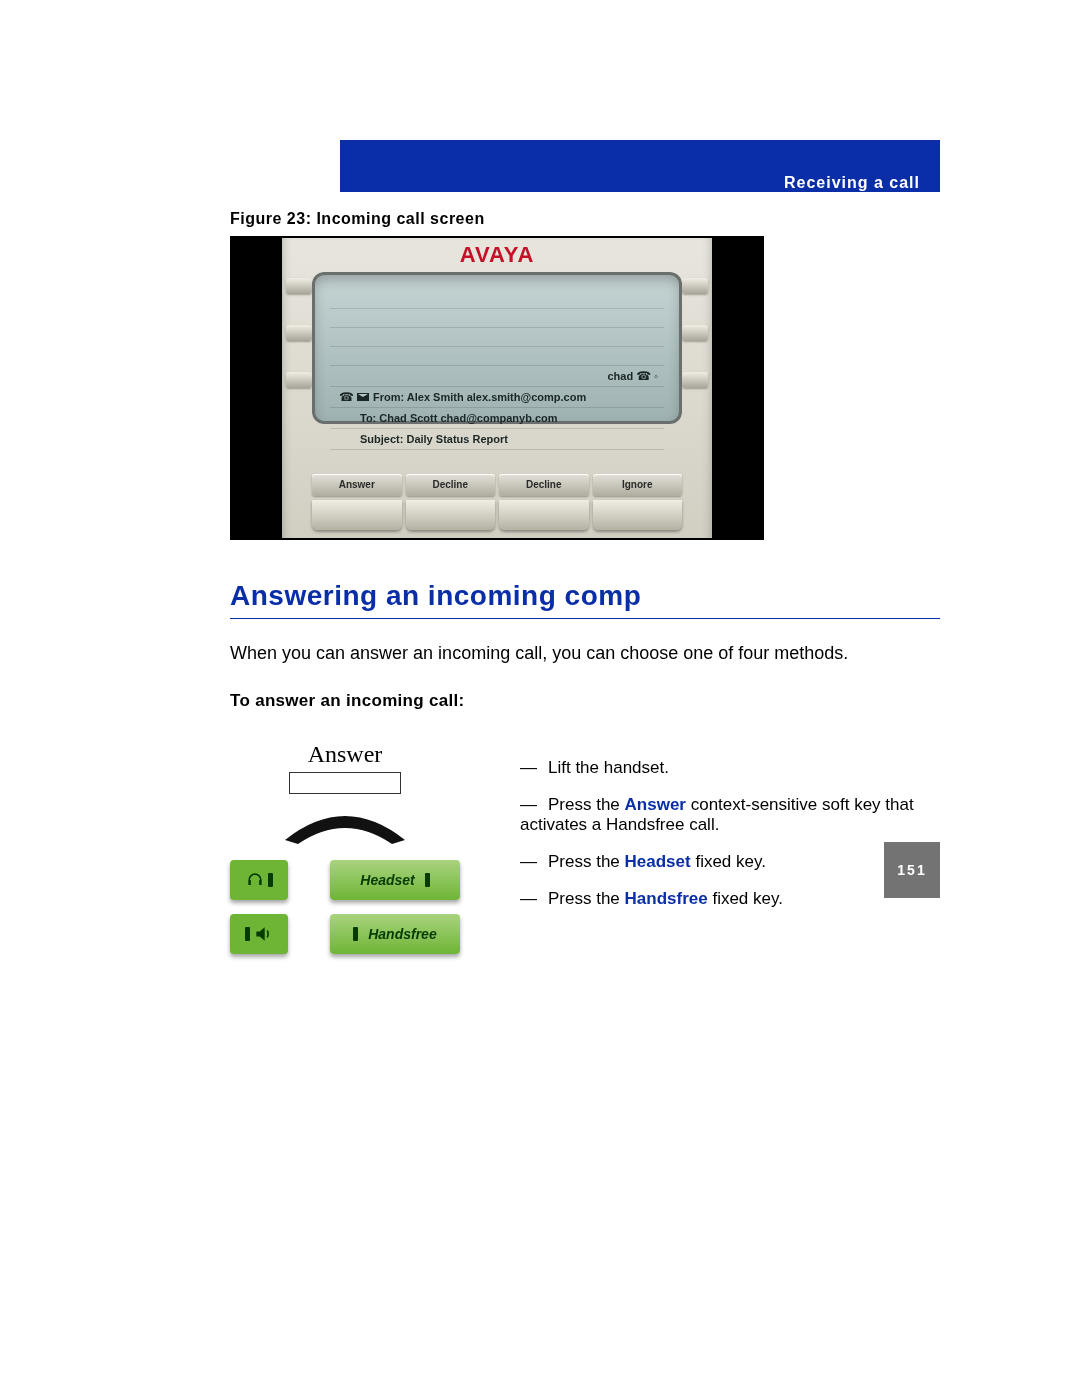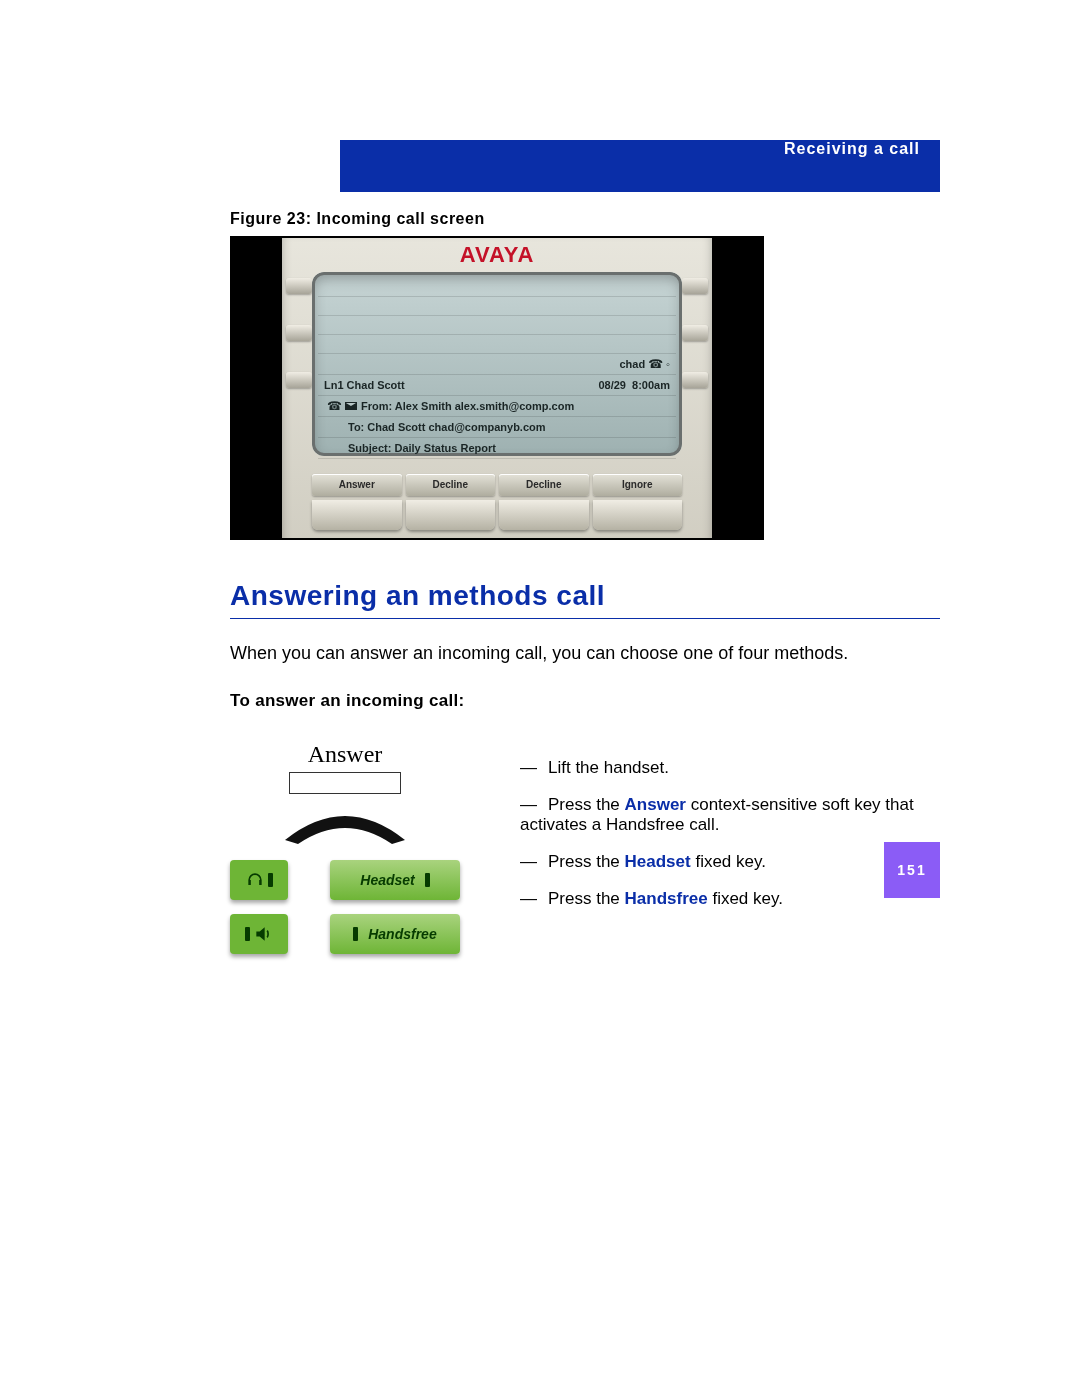--- a/index.html
+++ b/index.html
@@ -18,21 +18,21 @@
     position: relative;
   }
   .header-band {
     position: absolute;
     top: 140px;
     left: 340px;
     width: 600px;
     height: 52px;
     background: #0a2ea8;
     display: flex;
-    align-items: flex-start;
+    align-items: flex-end;
     justify-content: flex-end;
     padding-right: 20px;
     box-sizing: border-box;
   }
   .header-title {
     color: #fff;
     font-weight: bold;
     letter-spacing: 1px;
     font-size: 16px;
   }
@@ -67,25 +67,25 @@
     position: absolute;
     top: 4px; left: 0; right: 0;
     text-align: center;
     font-weight: bold;
     font-size: 22px;
     color: #c41128;
     letter-spacing: 1px;
   }
   .screen-frame {
     position: absolute;
-    left: 80px; right: 80px; top: 34px; height: 184px;
+    left: 80px; right: 80px; top: 34px; height: 152px;
     background: #b7c6c6;
     border-radius: 12px;
     box-shadow: 0 0 0 3px #6a6f6e inset, 0 6px 14px rgba(0,0,0,0.3) inset;
-    padding: 6px;
+    padding: 18px;
     box-sizing: border-box;
     font-size: 11px;
     color: #1a2525;
     background-image: linear-gradient(180deg,#c6d4d4 0%,#9eb1b1 100%);
   }
   .screen-row {
     height: 18px;
     border-bottom: 1px solid rgba(0,0,0,0.12);
     display: flex;
     align-items: center;
@@ -188,21 +188,21 @@
   .step { margin: 0 0 8px 0; }
   .step > span.num { display:inline-block; width: 26px; }
   .sub { margin-left: 30px; margin-bottom: 8px; }
   .sub .dash { display:inline-block; width: 28px; }
   .kw { color: #0a2ea8; font-weight: bold; }
   .pagenum-box {
     position: absolute;
     right: 140px;
     bottom: 130px;
     width: 56px; height: 56px;
-    background: #8b5cf6;
+    background: #737373;
     color: #fff;
     display: flex; align-items: center; justify-content: center;
     font-weight: bold;
     letter-spacing: 2px;
     font-size: 14px;
   }
 </style>
 </head>
 <body>
 
@@ -235,26 +235,20 @@
         <div class="screen-row"></div>
         <div class="screen-row"></div>
         <div class="screen-row"></div>
         <div class="screen-row"></div>
         <div class="screen-row tall">
           <span class="spacer"></span>
           <b>chad</b>
           <span class="phone-icon">☎</span>
           <span>◦</span>
         </div>
-        <div class="screen-row tall" style="font-weight:bold;">
-          <span>Ln1  Chad Scott</span>
-          <span class="spacer"></span>
-          <span>08/29</span>&nbsp;&nbsp;
-          <span>8:00am</span>
-        </div>
         <div class="screen-row tall">
           <span class="phone-icon">☎</span>
           <span class="mail-icon"></span>
           <b>From: Alex Smith  alex.smith@comp.com</b>
         </div>
         <div class="screen-row tall" style="padding-left:30px;">
           <b>To: Chad Scott  chad@companyb.com</b>
         </div>
         <div class="screen-row tall" style="padding-left:30px;">
           <b>Subject: Daily Status Report</b>
@@ -269,21 +263,21 @@
       </div>
 
       <div class="under-btns">
         <div class="under-btn"></div>
         <div class="under-btn"></div>
         <div class="under-btn"></div>
         <div class="under-btn"></div>
       </div>
     </div>
 
-    <div class="section-heading">Answering an methods call</div>
+    <div class="section-heading">Answering an incoming comp</div>
 
     <p class="body-p">When you can answer an incoming call, you can choose one of four methods.</p>
 
     <div class="subhead">To answer an incoming call:</div>
 
     <div class="two-col">
 
       <div class="icon-col">
         <div class="answer-label">Answer</div>
         <div class="answer-box"></div>

